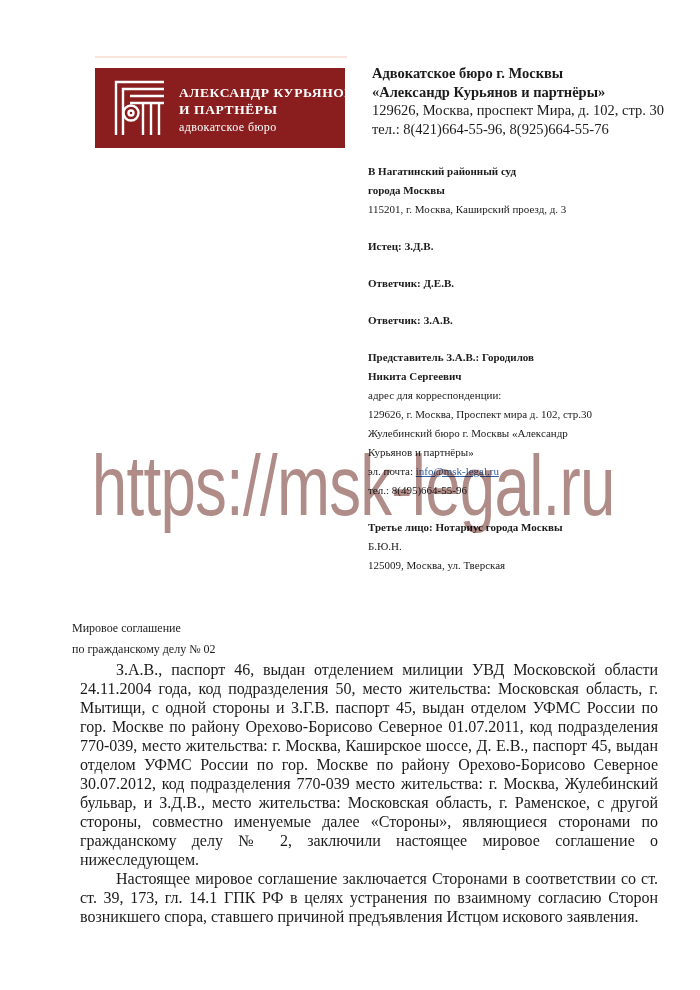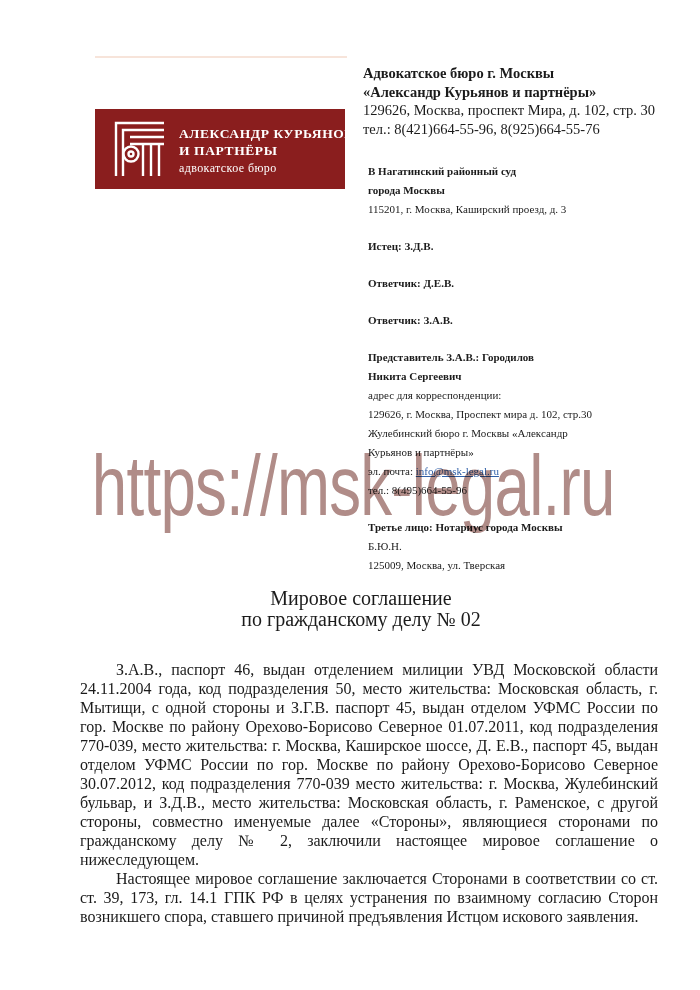--- a/index.html
+++ b/index.html
@@ -13,52 +13,52 @@
   
   .logo{
     position:absolute;left:95px;top:68px;width:250px;height:80px;
     background:#8a1e1e;display:flex;align-items:center;box-sizing:border-box;padding-left:17px;
   }
   .logo-icon{flex:0 0 auto;width:56px;height:62px;margin-right:11px;}
   .logo-text{color:#fff;line-height:1;}
   .logo-name{font-weight:bold;font-size:13.5px;letter-spacing:.6px;line-height:17px;white-space:nowrap;}
   .logo-sub{font-size:12px;letter-spacing:.4px;margin-top:3px;}
 
-  .firm{position:absolute;left:363px;top:64px;width:320px;font-size:14.5px;line-height:18.6px;}
+  .firm{position:absolute;left:372px;top:64px;width:320px;font-size:14.5px;line-height:18.6px;}
   .firm .b{font-weight:bold;}
   a.lnk{color:#3060a8;text-decoration:underline;cursor:pointer;}
 
   
   .recipient{position:absolute;left:368px;top:162px;width:312px;font-size:11px;line-height:19px;}
   .grp{margin-bottom:18px;}
   .bold{font-weight:bold;}
 
   
-  .doc-title{position:absolute;left:72px;top:588px;width:578px;text-align:center;font-size:20px;line-height:20.5px;}
+  .doc-title{position:absolute;left:72px;top:618px;width:578px;font-size:12px;line-height:20.5px;}
   .doc-body{position:absolute;left:80px;top:660px;width:578px;font-size:16px;line-height:19px;text-align:justify;}
   .doc-body p{margin:0;text-indent:36px;}
 
   
   .watermark{
     position:absolute;left:0;top:437px;width:648px;height:110px;text-align:center;
     pointer-events:none;mix-blend-mode:multiply;white-space:nowrap;line-height:96px;
   }
   .watermark span{
     display:inline-block;font-family:"Liberation Sans",sans-serif;font-weight:400;
     font-size:86px;letter-spacing:-1px;transform:scaleX(0.74);transform-origin:center;
   }
 </style>
 </head>
 <body>
 
 <div class="page">
 
   <div class="scan-line"></div>
 
-  <div class="logo" style="background: rgb(138, 30, 30); margin-top: 41px;">
+  <div class="logo" style="background: rgb(138, 30, 30);">
     <svg class="logo-icon" viewBox="0 0 56 62">
       <g fill="none" stroke="#ffffff" stroke-width="2.4">
         <path d="M4 58 V5 h48"></path>
         <path d="M11 58 V12 h41"></path>
         <path d="M18 19 h34"></path>
         <path d="M18 26 h34"></path>
         <circle cx="19" cy="36" r="7.5"></circle>
         <circle cx="19" cy="36" r="2.5"></circle>
         <path d="M31 26 v32"></path>
         <path d="M39 26 v32"></path>

